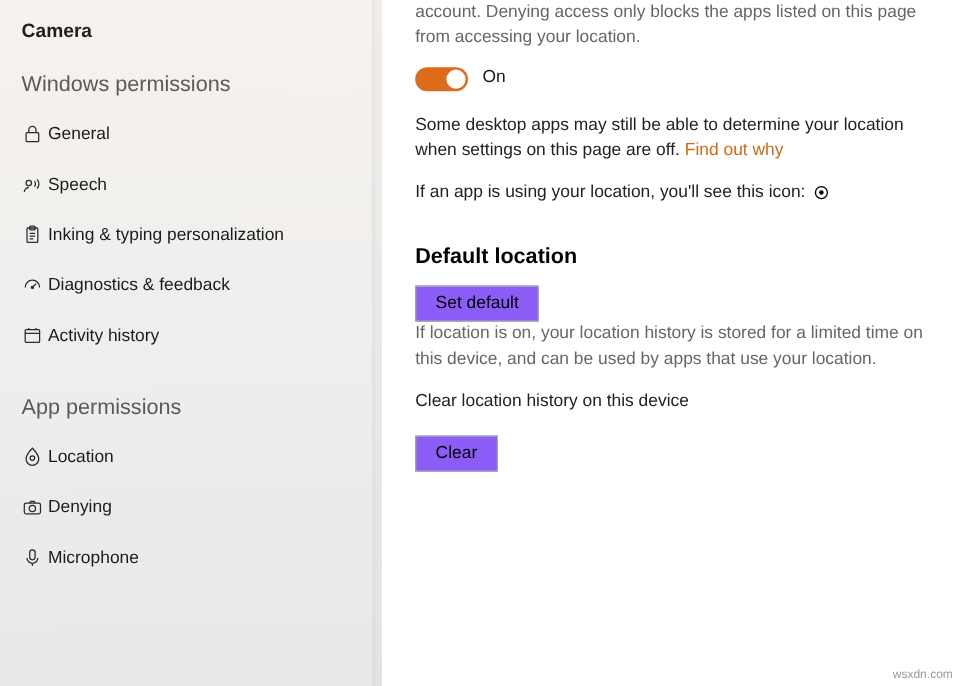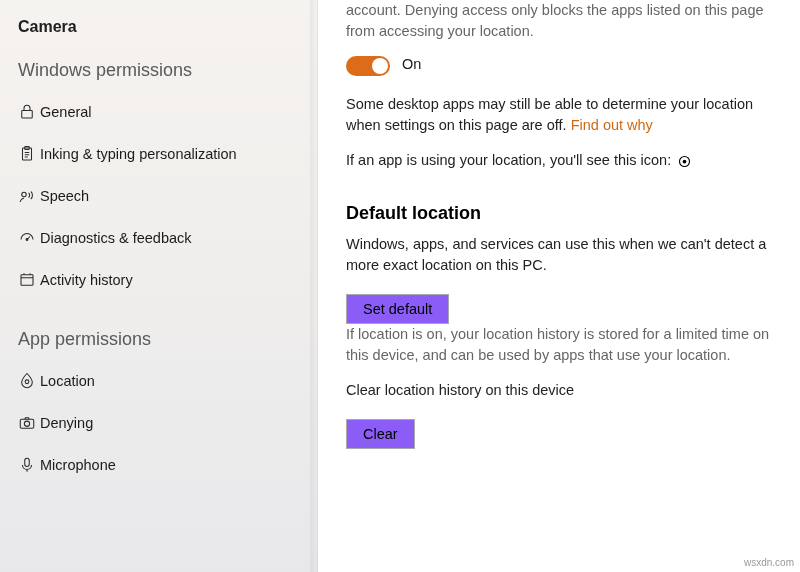--- a/index.html
+++ b/index.html
@@ -86,37 +86,37 @@
         <svg viewBox="0 0 24 24">
             <rect x="5" y="10" width="14" height="10" rx="1"></rect>
             <path d="M8 10V7a4 4 0 0 1 8 0v3"></path>
           </svg>
       </span>
       <span>General</span>
     </li>
     <li class="nav-item">
       <span class="nav-icon">
         <svg viewBox="0 0 24 24">
-            <rect x="6" y="4" width="12" height="16" rx="1"></rect>
-            <rect x="9" y="2" width="6" height="4" rx="1"></rect>
-            <path d="M9 10h6M9 13h6M9 16h4"></path>
-          </svg>
-      </span>
-      <span>Inking &amp; typing personalization</span>
-    </li>
-    <li class="nav-item">
-      <span class="nav-icon">
-        <svg viewBox="0 0 24 24">
             <circle cx="8" cy="10" r="3"></circle>
             <path d="M3 20c0-3 3-5 5-5"></path>
             <path d="M14 8c2 1 2 5 0 6"></path>
             <path d="M17 6c3 2 3 8 0 10"></path>
           </svg>
       </span>
       <span>Speech</span>
+    </li>
+    <li class="nav-item">
+      <span class="nav-icon">
+        <svg viewBox="0 0 24 24">
+            <rect x="6" y="4" width="12" height="16" rx="1"></rect>
+            <rect x="9" y="2" width="6" height="4" rx="1"></rect>
+            <path d="M9 10h6M9 13h6M9 16h4"></path>
+          </svg>
+      </span>
+      <span>Inking &amp; typing personalization</span>
     </li>
     <li class="nav-item">
       <span class="nav-icon">
         <svg viewBox="0 0 24 24">
             <path d="M4 14a8 8 0 0 1 16 0"></path>
             <path d="M12 14l4-4"></path>
             <circle cx="12" cy="14" r="1.2" fill="currentColor"></circle>
           </svg>
       </span>
       <span>Diagnostics &amp; feedback</span>
@@ -181,21 +181,20 @@
     <span>If an app is using your location, you'll see this icon:</span>
     <span class="loc-icon">
       <svg width="15" height="15" viewBox="0 0 24 24" style="vertical-align:-2px">
           <circle cx="12" cy="12" r="8" fill="none" stroke="#000" stroke-width="1.8"></circle>
           <circle cx="12" cy="12" r="3" fill="#000"></circle>
         </svg>
     </span>
   </p>
 
   <h2 class="section-title">Default location</h2>
-  <p>Windows, apps, and services can use this when we can't detect a more exact location on this PC.</p>
   <button class="btn">Set default</button>
 
   <p class="muted">If location is on, your location history is stored for a limited time on this device, and can be used by apps that use your location.</p>
   <p>Clear location history on this device</p>
   <button class="btn">Clear</button>
 
   <div class="watermark">wsxdn.com</div>
 </main>
 
 </body></html>

